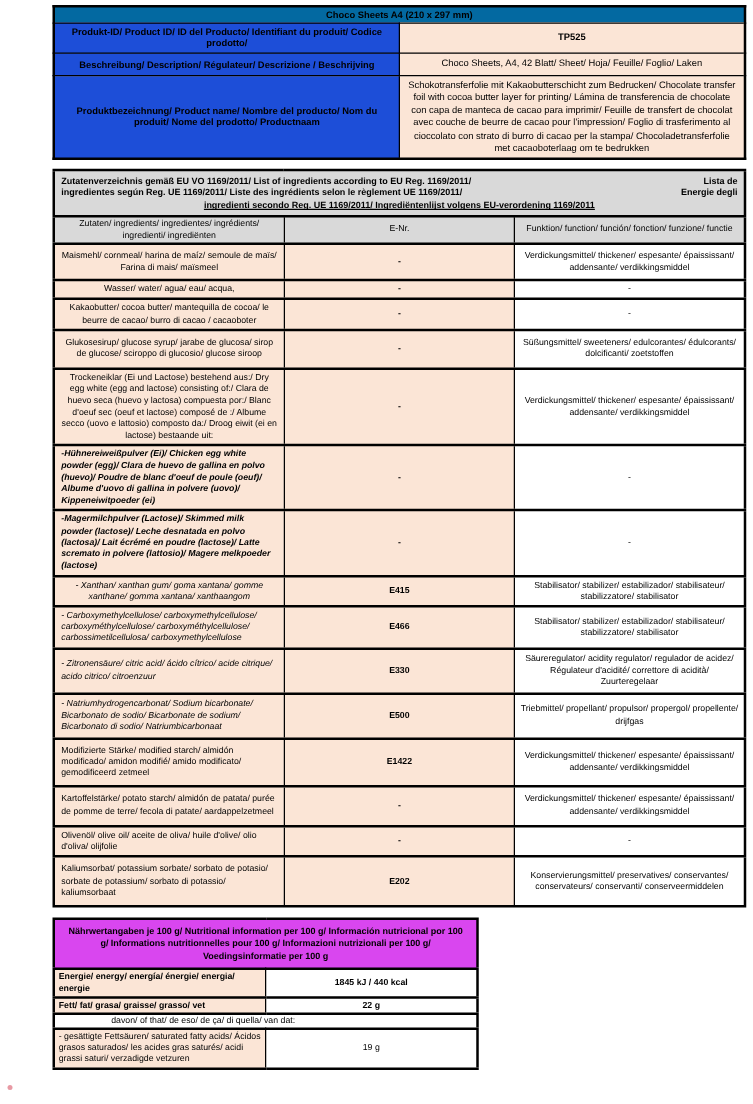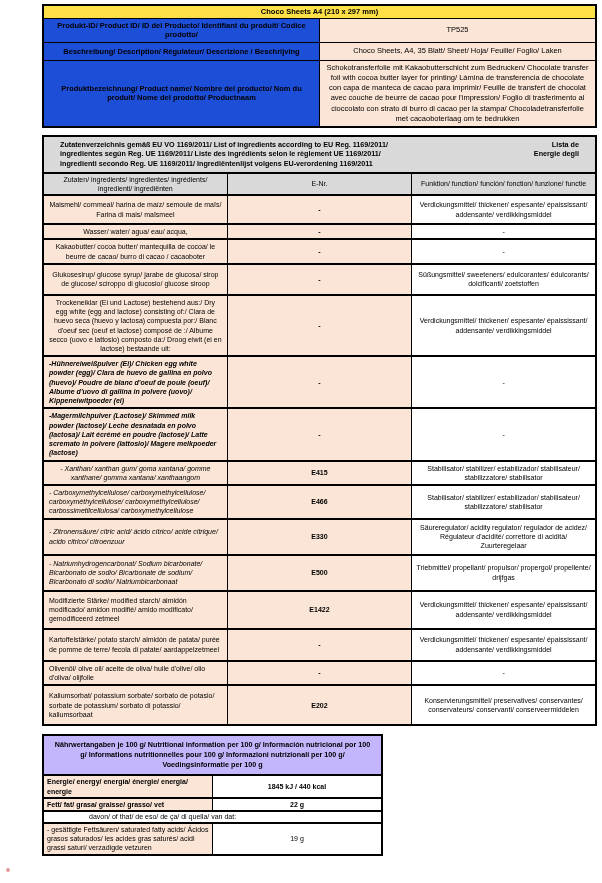--- a/index.html
+++ b/index.html
@@ -18,53 +18,53 @@
     text-align: center; font-weight: bold;
     font-size: 9.5px; line-height: 1.32;
   }
 
   table { border-collapse: collapse; table-layout: fixed; }
   td, th { border: 1px solid #000; vertical-align: middle; }
 
   
   .t-product { width: 555px; margin: 4px 0 0 42px; border: 2px solid #000; font-size: 7.5px; }
   .t-product .thead td {
-    background: #fde047; font-weight: bold; text-align: center;
+    background: #0369a1; font-weight: bold; text-align: center;
     height: 13px; font-size: 7.5px;
   }
   .t-product .lbl {
     width: 237px; background: #1d4ed8; font-weight: bold;
     text-align: center; padding: 2px 6px; line-height: 1.3;
   }
   .t-product .val {
     background: #fbe5d6; text-align: center; padding: 2px 5px; line-height: 1.35;
   }
-  .t-product .val.strong { font-weight: normal; }
+  .t-product .val.strong { font-weight: bold; }
 
   
   .t-ing { width: 555px; margin: 7px 0 0 42px; border: 2px solid #000; font-size: 7px; }
   .t-ing td { border-top-width: 2px; border-bottom-width: 2px; }
-  .t-ing .sec-head { background: #d9d9d9; font-weight: bold; font-size: 7.2px; padding: 3px 16px; line-height: 1.35; }
+  .t-ing .sec-head { background: #d9d9d9; font-weight: bold; font-size: 7.2px; padding: 3px 5px; line-height: 1.35; }
   .sh-line { display: flex; justify-content: space-between; }
-  .sh-line.center { justify-content: flex-start; }
+  .sh-line.center { justify-content: center; text-decoration: underline; }
   .t-ing .col-head td { background: #d9d9d9; text-align: center; height: 22px; line-height: 1.3; padding: 1px 2px; }
   .t-ing .c-ing { width: 350px; }
   .t-ing .c-enr { width: 48px; }
   .t-ing .c-fn  { width: 157px; }
   .t-ing .ing { background: #fbe5d6; padding: 2px 5px; line-height: 1.32; text-align: center; }
   .t-ing .enr { background: #fbe5d6; text-align: center; font-weight: bold; }
   .t-ing .fn  { background: #ffffff; text-align: center; padding: 1px 4px; line-height: 1.32; }
   .t-ing .l .ing { text-align: left; }
   .t-ing .i .ing { font-style: italic; }
   .t-ing .bi .ing { font-style: italic; font-weight: bold; text-align: left; }
 
   
   .t-nut { width: 341px; margin: 8px 0 0 42px; border: 2px solid #000; font-size: 7px; }
   .t-nut td { border-top-width: 2px; border-bottom-width: 2px; }
-  .t-nut .sec-head { background: #c4b5fd; font-weight: bold; font-size: 7.2px; text-align: center; padding: 4px 8px; line-height: 1.4; }
+  .t-nut .sec-head { background: #d946ef; font-weight: bold; font-size: 7.2px; text-align: center; padding: 4px 8px; line-height: 1.4; }
   .t-nut .nl { width: 261px; background: #fbe5d6; text-align: left; padding: 1px 3px; line-height: 1.3; }
   .t-nut .nv { width: 80px; background: #ffffff; text-align: center; padding: 1px 2px; }
   .t-nut tr.b .nl, .t-nut tr.b .nv { font-weight: bold; }
   .t-nut .davon { background: #ffffff; padding: 1px 3px 1px 45px; text-align: left; }
 
   .stray-mark {
     position: absolute; left: 6px; top: 864px;
     width: 4px; height: 4px; border-radius: 50%;
   }
 </style>
@@ -78,21 +78,21 @@
     <tbody>
         <tr class="thead">
       <td colspan="2">Choco Sheets A4 (210 x 297 mm)</td>
     </tr>
     <tr style="height:22px">
       <td class="lbl">Produkt-ID/ Product ID/ ID del Producto/ Identifiant du produit/ Codice prodotto/</td>
       <td class="val strong">TP525</td>
     </tr>
     <tr style="height:18px">
       <td class="lbl">Beschreibung/ Description/ Régulateur/ Descrizione / Beschrijving</td>
-      <td class="val">Choco Sheets, A4, 35 Blatt/ Sheet/ Hoja/ Feuille/ Foglio/ Laken</td>
+      <td class="val">Choco Sheets, A4, 42 Blatt/ Sheet/ Hoja/ Feuille/ Foglio/ Laken</td>
     </tr>
     <tr style="height:62px">
       <td class="lbl">Produktbezeichnung/ Product name/ Nombre del producto/ Nom du produit/ Nome del prodotto/ Productnaam</td>
       <td class="val">Schokotransferfolie mit Kakaobutterschicht zum Bedrucken/ Chocolate transfer foil with cocoa butter layer for printing/ Lámina de transferencia de chocolate con capa de manteca de cacao para imprimir/ Feuille de transfert de chocolat avec couche de beurre de cacao pour l'impression/ Foglio di trasferimento al cioccolato con strato di burro di cacao per la stampa/ Chocoladetransferfolie met cacaoboterlaag om te bedrukken</td>
     </tr>
   </tbody>
     </table>
 
   <table class="t-ing">
     <tbody>

